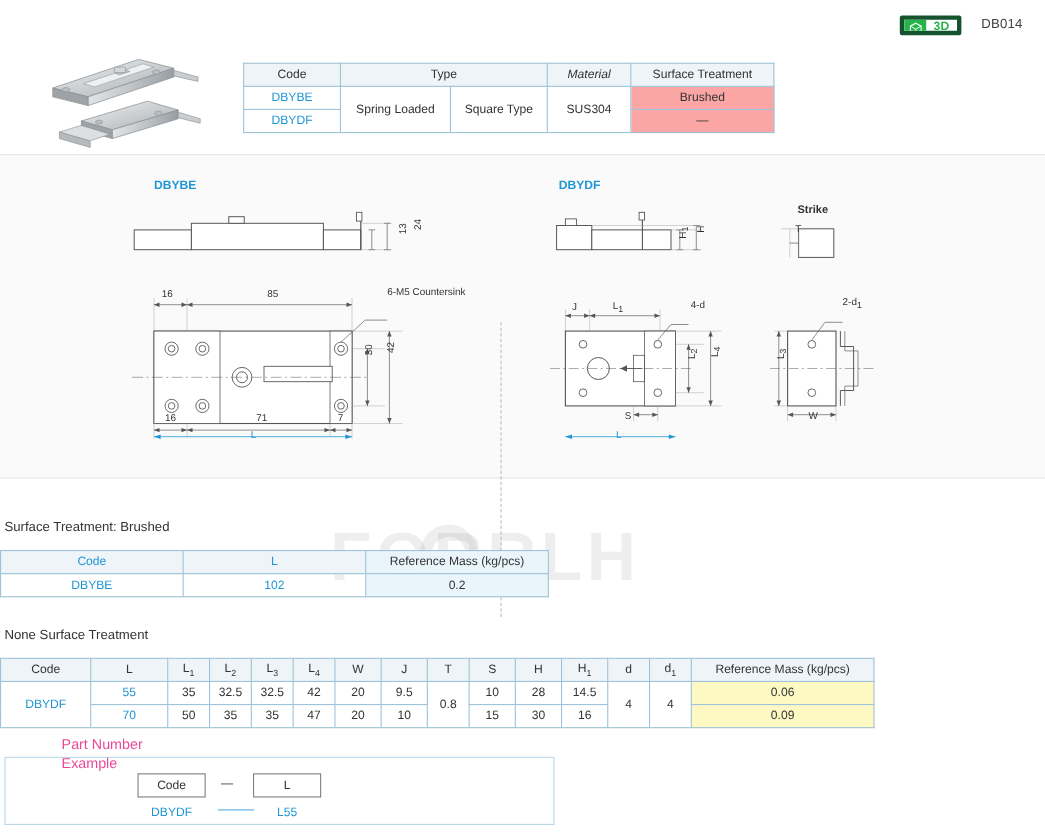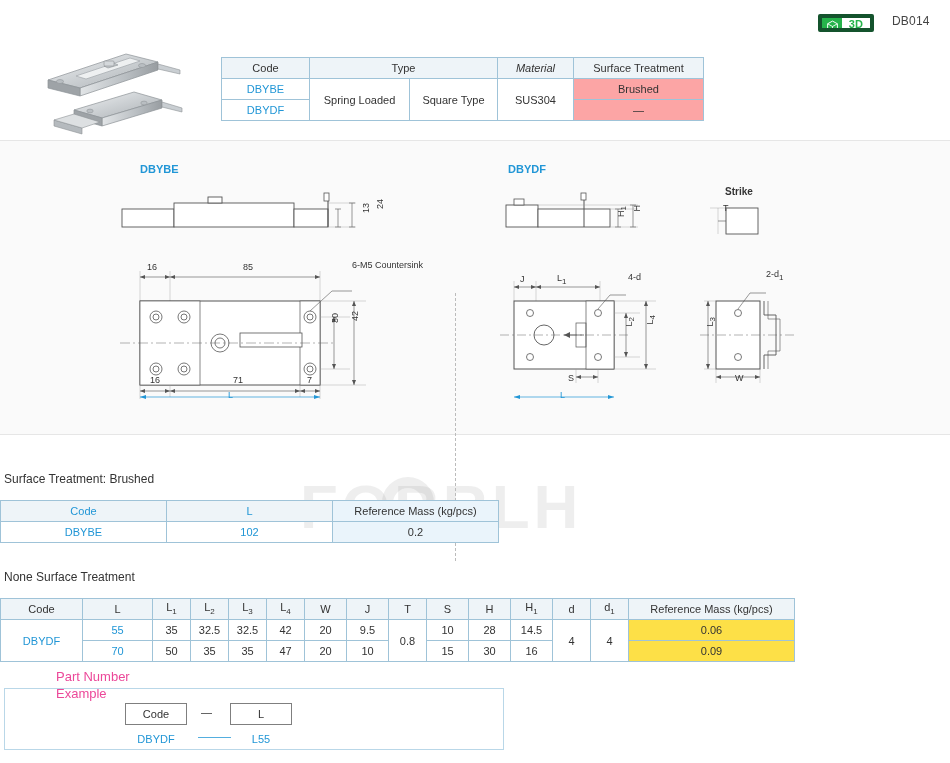--- a/index.html
+++ b/index.html
@@ -118,21 +118,21 @@
     position: absolute; top: 598px; left: 0;
     border-collapse: collapse; font-size: 11px;
   }
   .t2 th, .t2 td {
     border: 1px solid #9fc3d8; height: 21px; text-align: center;
     font-weight: normal; padding: 0;
   }
   .t2 thead th { background: #eef4f8; }
   .t2 td.code { color: #2196d6; width: 82px; }
   .t2 td.lv { color: #2196d6; width: 70px; margin-left: 28px; }
-  .t2 td.mass { background: #fde047; }
+  .t2 td.mass { background: #fef9c3; }
   .t2 .c { width: 38px; }
   .t2 .c-w { width: 42px; }
   .t2 .c-t { width: 38px; }
   .t2 .c-m { width: 166px; }
   .sub { font-size: 8px; vertical-align: sub; }
 
   
   .pn-box {
     position: absolute; top: 688px; left: 4px;
     width: 500px; height: 62px;

